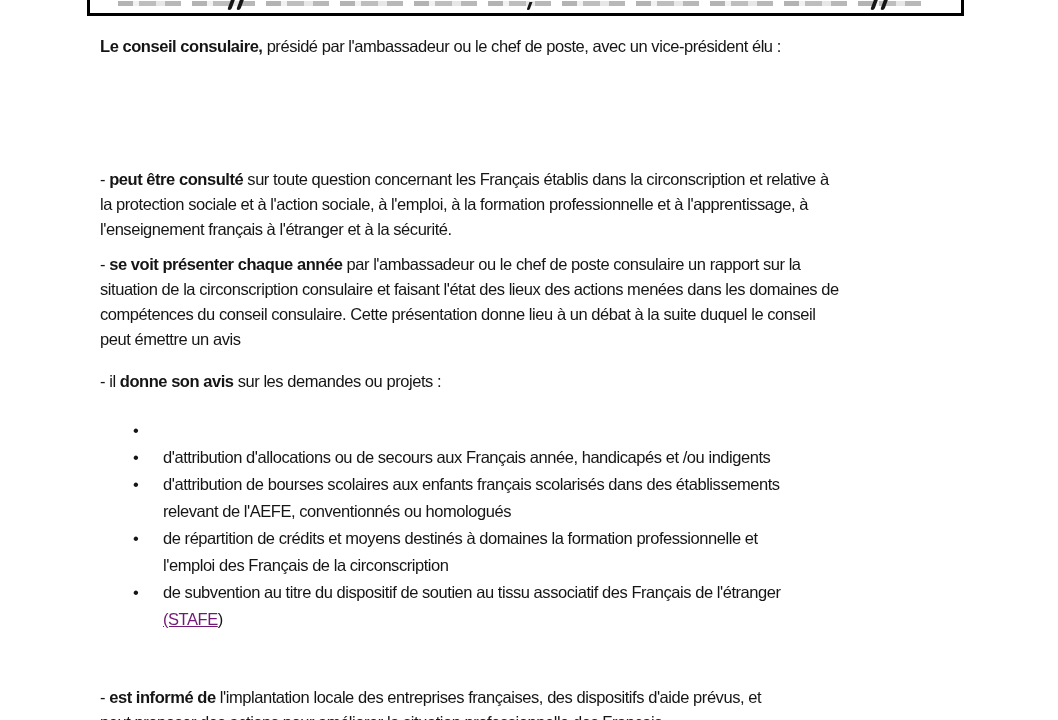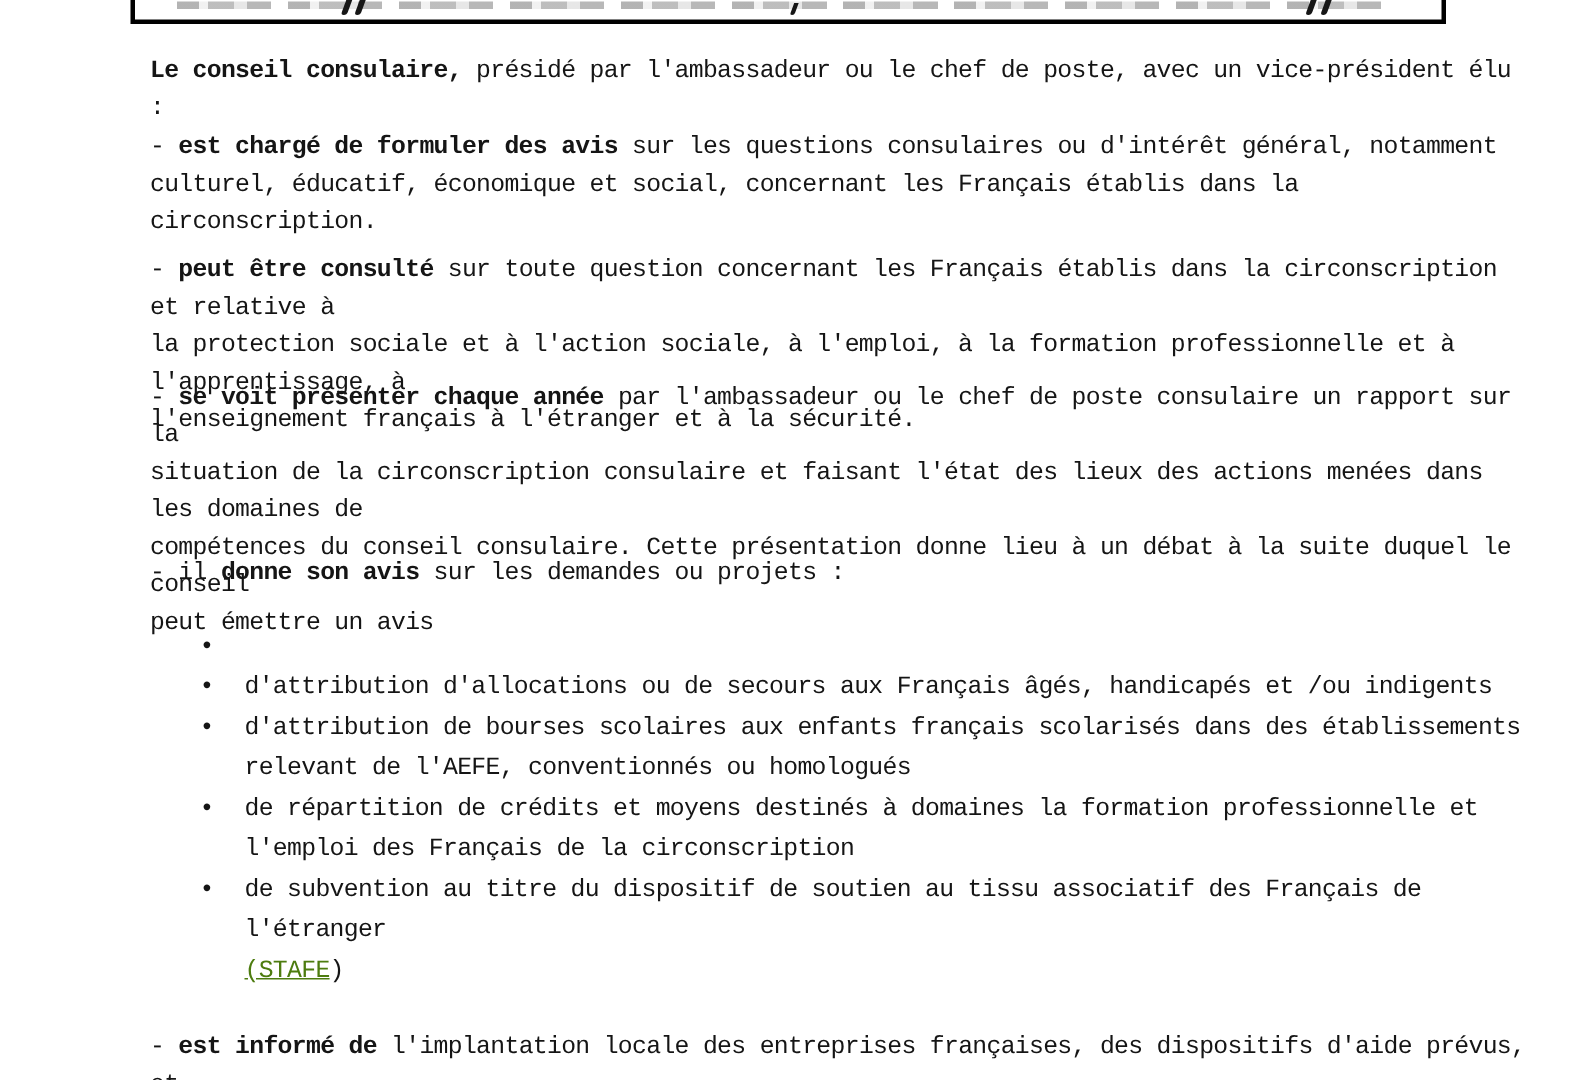--- a/index.html
+++ b/index.html
@@ -1,21 +1,21 @@
 <!DOCTYPE html>
 <html lang="fr"><head>
 <meta charset="utf-8">
 <style>
   html,body{margin:0;padding:0;background:#ffffff;}
   .page{
     position:relative;
     width:1058px;height:720px;
     background:#ffffff;
     overflow:hidden;
-    font-family:Liberation Mono, monospace;
+    font-family:Liberation Sans, sans-serif;
     color:#151515;
   }
   
   .header-box{
     position:absolute;left:87px;top:-48px;
     width:877px;height:64px;
     border:3px solid #000;
     box-sizing:border-box;
     background:#fff;
   }
@@ -72,56 +72,54 @@
     <div class="frag f2"></div>
     <div class="frag f3"></div>
     <div class="frag f4"></div>
     <div class="frag f5"></div>
   </div>
 
   <div class="content">
 
     <p class="para b-intro"><strong>Le conseil consulaire,</strong><span> présidé par l'ambassadeur ou le chef de poste, avec un vice-président élu :</span></p>
 
-    <p class="para b-p1"><span>- </span><strong>est chargé de formuler des avis</strong><span> sur les questions consulaires ou d'intérêt général, notamment
-culturel, éducatif, économique et social, concernant les Français établis dans la circonscription.</span></p>
 
     <p class="para b-p2"><span>- </span><strong>peut être consulté</strong><span> sur toute question concernant les Français établis dans la circonscription et relative à
 la protection sociale et à l'action sociale, à l'emploi, à la formation professionnelle et à l'apprentissage, à
 l'enseignement français à l'étranger et à la sécurité.</span></p>
 
     <p class="para b-p4"><span>- il </span><strong>donne son avis</strong><span> sur les demandes ou projets :</span></p>
 
     <p class="para b-p3"><span>- </span><strong>se voit présenter chaque année</strong><span> par l'ambassadeur ou le chef de poste consulaire un rapport sur la
 situation de la circonscription consulaire et faisant l'état des lieux des actions menées dans les domaines de
 compétences du conseil consulaire. Cette présentation donne lieu à un débat à la suite duquel le conseil
 peut émettre un avis</span></p>
 
     <ul class="blist">
       <li>
           <span class="marker">•</span>
         </li>
       <li>
           <span class="marker">•</span>
-          <span class="btext">d'attribution d'allocations ou de secours aux Français âgés, handicapés et /ou indigents</span>
+          <span class="btext">d'attribution d'allocations ou de secours aux Français année, handicapés et /ou indigents</span>
         </li>
       <li>
           <span class="marker">•</span>
           <span class="btext">d'attribution de bourses scolaires aux enfants français scolarisés dans des établissements
 relevant de l'AEFE, conventionnés ou homologués</span>
         </li>
       <li>
           <span class="marker">•</span>
           <span class="btext">de répartition de crédits et moyens destinés à domaines la formation professionnelle et
 l'emploi des Français de la circonscription</span>
         </li>
       <li>
           <span class="marker">•</span>
           <span class="btext"><span>de subvention au titre du dispositif de soutien au tissu associatif des Français de l'étranger
-</span><a href="#" class="doclink" style="color: #4d7c0f;">(STAFE</a><span>)</span></span>
+</span><a href="#" class="doclink" style="color: #701a75;">(STAFE</a><span>)</span></span>
         </li>
     </ul>
 
     <p class="para b-close"><span>- </span><strong>est informé de</strong><span> l'implantation locale des entreprises françaises, des dispositifs d'aide prévus, et
 peut proposer des actions pour améliorer la situation professionnelle des Français</span></p>
 
   </div>
 </div>
 
 </body></html>

